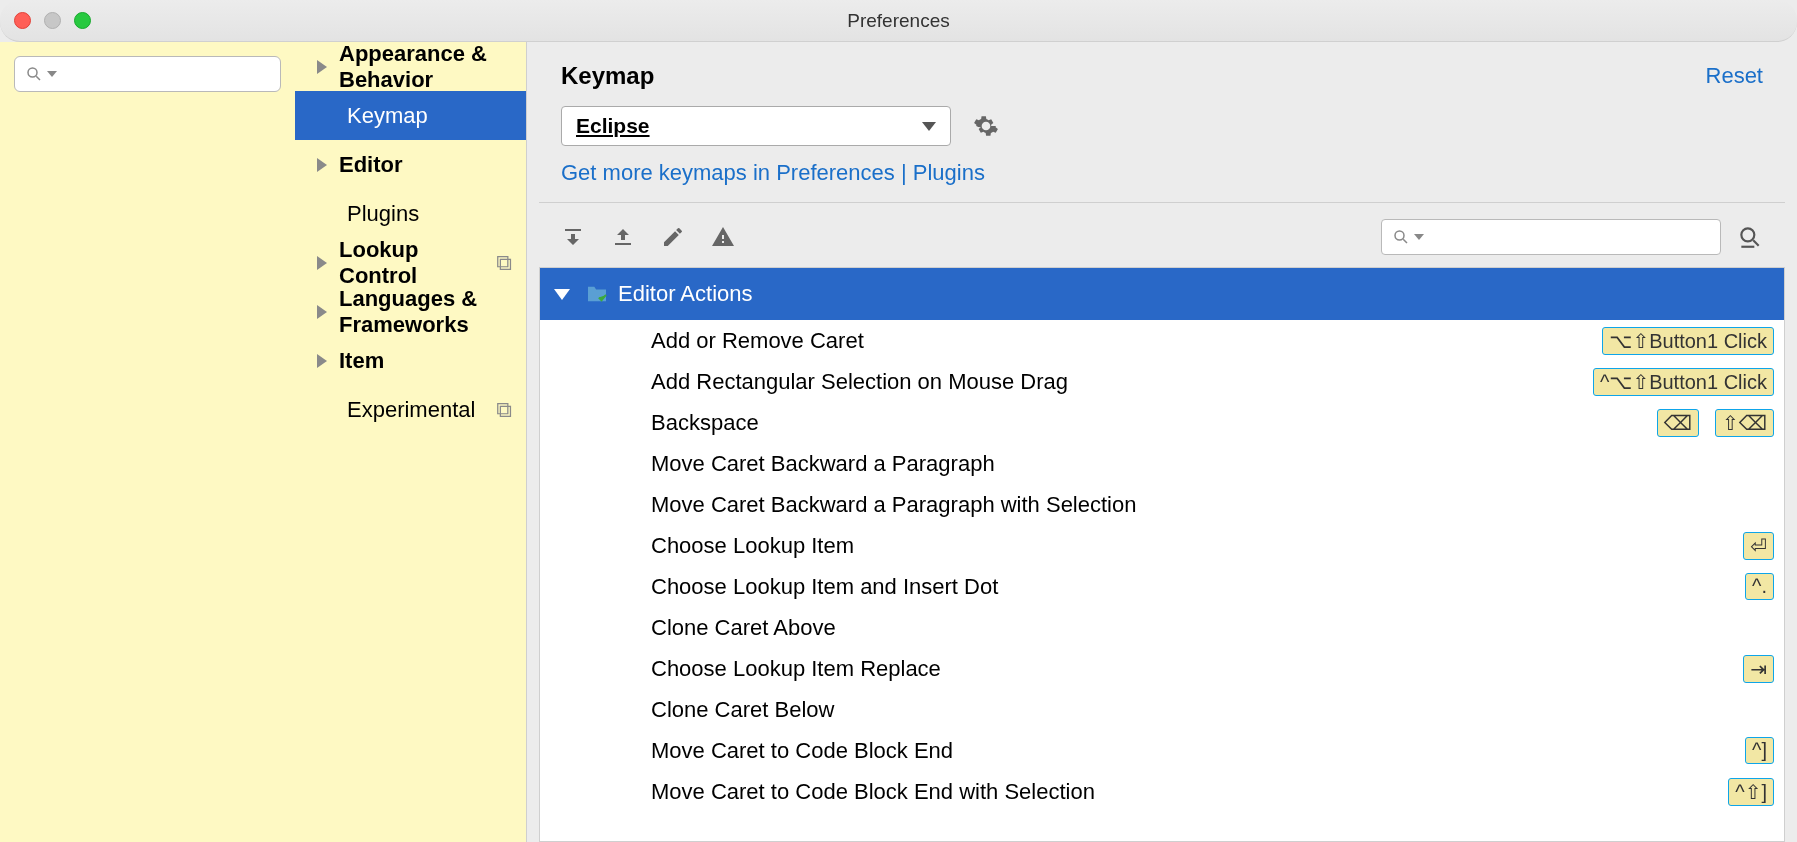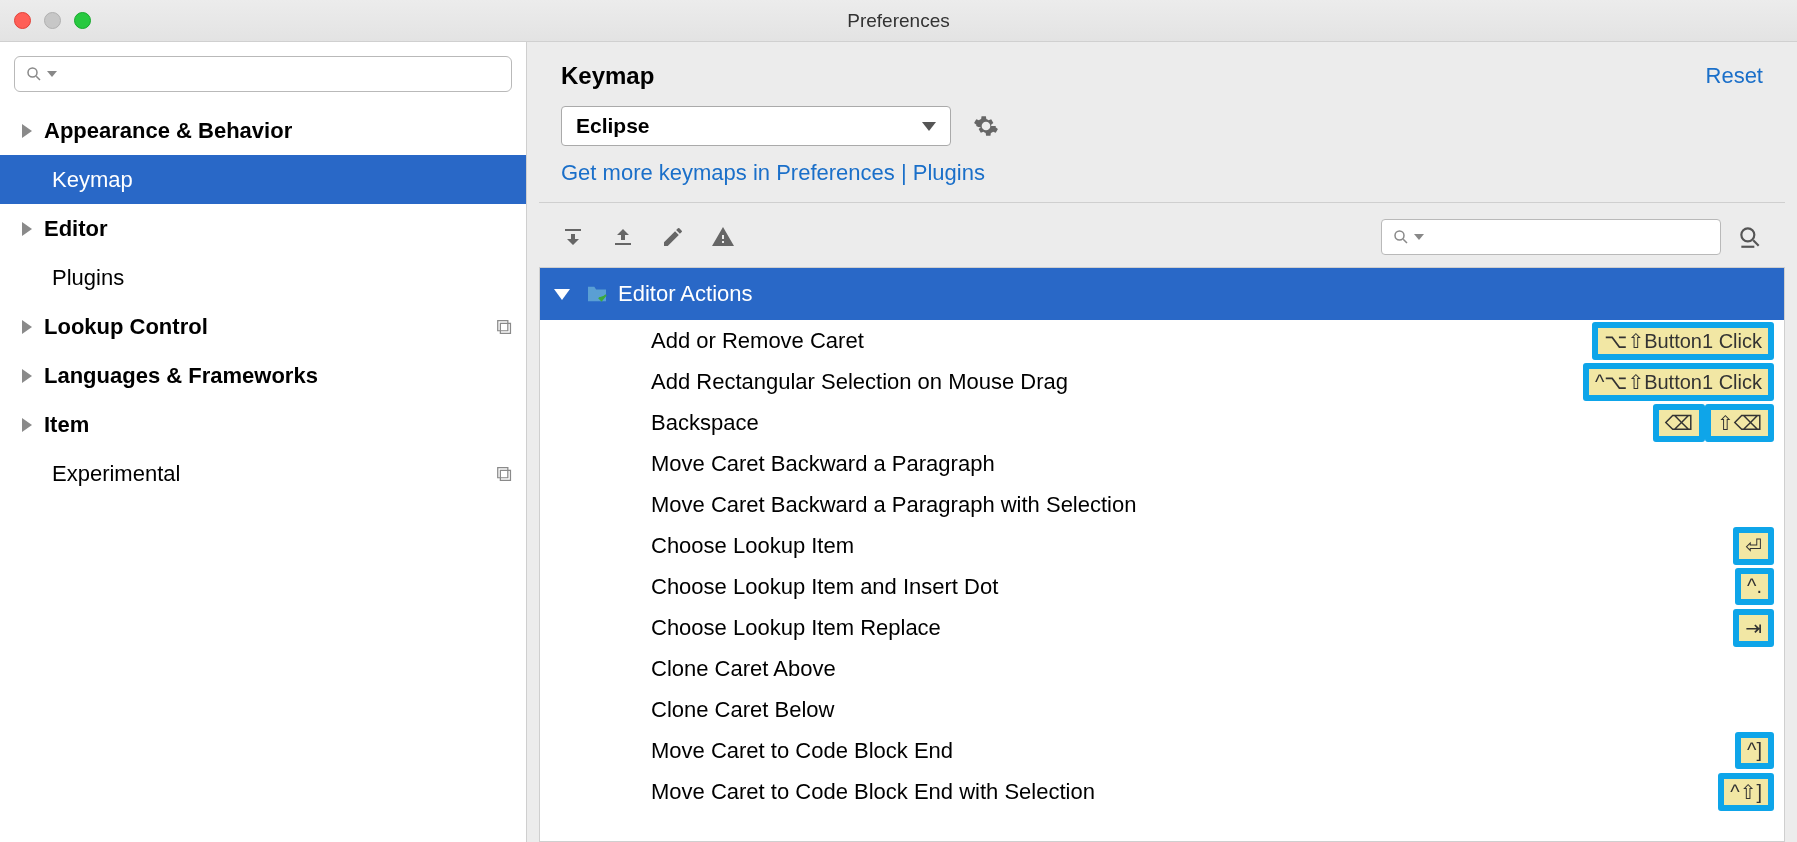--- a/index.html
+++ b/index.html
@@ -17,20 +17,21 @@
     flex-direction: column;
     height: 100%;
   }
   .titlebar {
     height: 42px;
     background: linear-gradient(#ececec, #e3e3e3);
     display: flex;
     align-items: center;
     position: relative;
     border-bottom: 1px solid #d0d0d0;
+    border-radius: 20px;
   }
   .traffic-lights {
     display: flex;
     gap: 13px;
     padding-left: 14px;
   }
   .traffic-light {
     width: 17px; height: 17px;
     border-radius: 50%;
   }
@@ -43,24 +44,24 @@
     font-size: 19px;
     color:#333;
   }
   .body {
     display: flex;
     flex: 1;
     min-height: 0;
   }
   .sidebar {
     width: 527px;
-    background: #ffffff;
+    background: #fef9c3;
     border-right: 1px solid #cfcfcf;
     display: flex;
-    flex-direction: column;
+    flex-direction: row;
   }
   .sidebar-search {
     padding: 14px;
   }
   .search-box {
     background: #fff;
     border: 1px solid #b9b9b9;
     border-radius: 6px;
     height: 36px;
     display: flex;
@@ -136,20 +137,21 @@
   .reset-link {
     color:#1a6fc9;
     font-size:22px;
     font-weight:400;
     cursor:pointer;
   }
   .keymap-row {
     display:flex;
     padding: 8px 34px;
     gap: 22px;
+    text-decoration: underline;
   }
   .dropdown {
     background:#fff;
     border:1px solid #aaa;
     border-radius:4px;
     height:40px;
     width: 390px;
     display:flex;
     align-items:center;
     padding: 0 14px;
@@ -244,24 +246,24 @@
     height:41px;
     display:flex;
     align-items:center;
     padding-left: 111px;
     padding-right: 10px;
     font-size:22px;
   }
   .action-label { flex:1; }
   .short {
     background:#f2e7a4;
-    border:6px solid #0ea5e9;
+    border:1px solid #0ea5e9;
     border-radius:3px;
     padding: 1px 6px;
-    margin-left:0;
+    margin-left:16px;
     font-size:20px;
     display:inline-flex;
     align-items:center;
     gap:2px;
     color:#333;
   }
 </style>
 </head>
 <body>
 
@@ -424,25 +426,25 @@
             </div>
             <div class="action-row">
               <span class="action-label">Choose Lookup Item</span>
               <span class="short">⏎</span>
             </div>
             <div class="action-row">
               <span class="action-label">Choose Lookup Item and Insert Dot</span>
               <span class="short">^.</span>
             </div>
             <div class="action-row">
+              <span class="action-label">Clone Caret Above</span>
+            </div>
+            <div class="action-row">
               <span class="action-label">Choose Lookup Item Replace</span>
               <span class="short">⇥</span>
-            </div>
-            <div class="action-row">
-              <span class="action-label">Clone Caret Above</span>
             </div>
             <div class="action-row">
               <span class="action-label">Clone Caret Below</span>
             </div>
             <div class="action-row">
               <span class="action-label">Move Caret to Code Block End</span>
               <span class="short">^]</span>
             </div>
             <div class="action-row">
               <span class="action-label">Move Caret to Code Block End with Selection</span>

